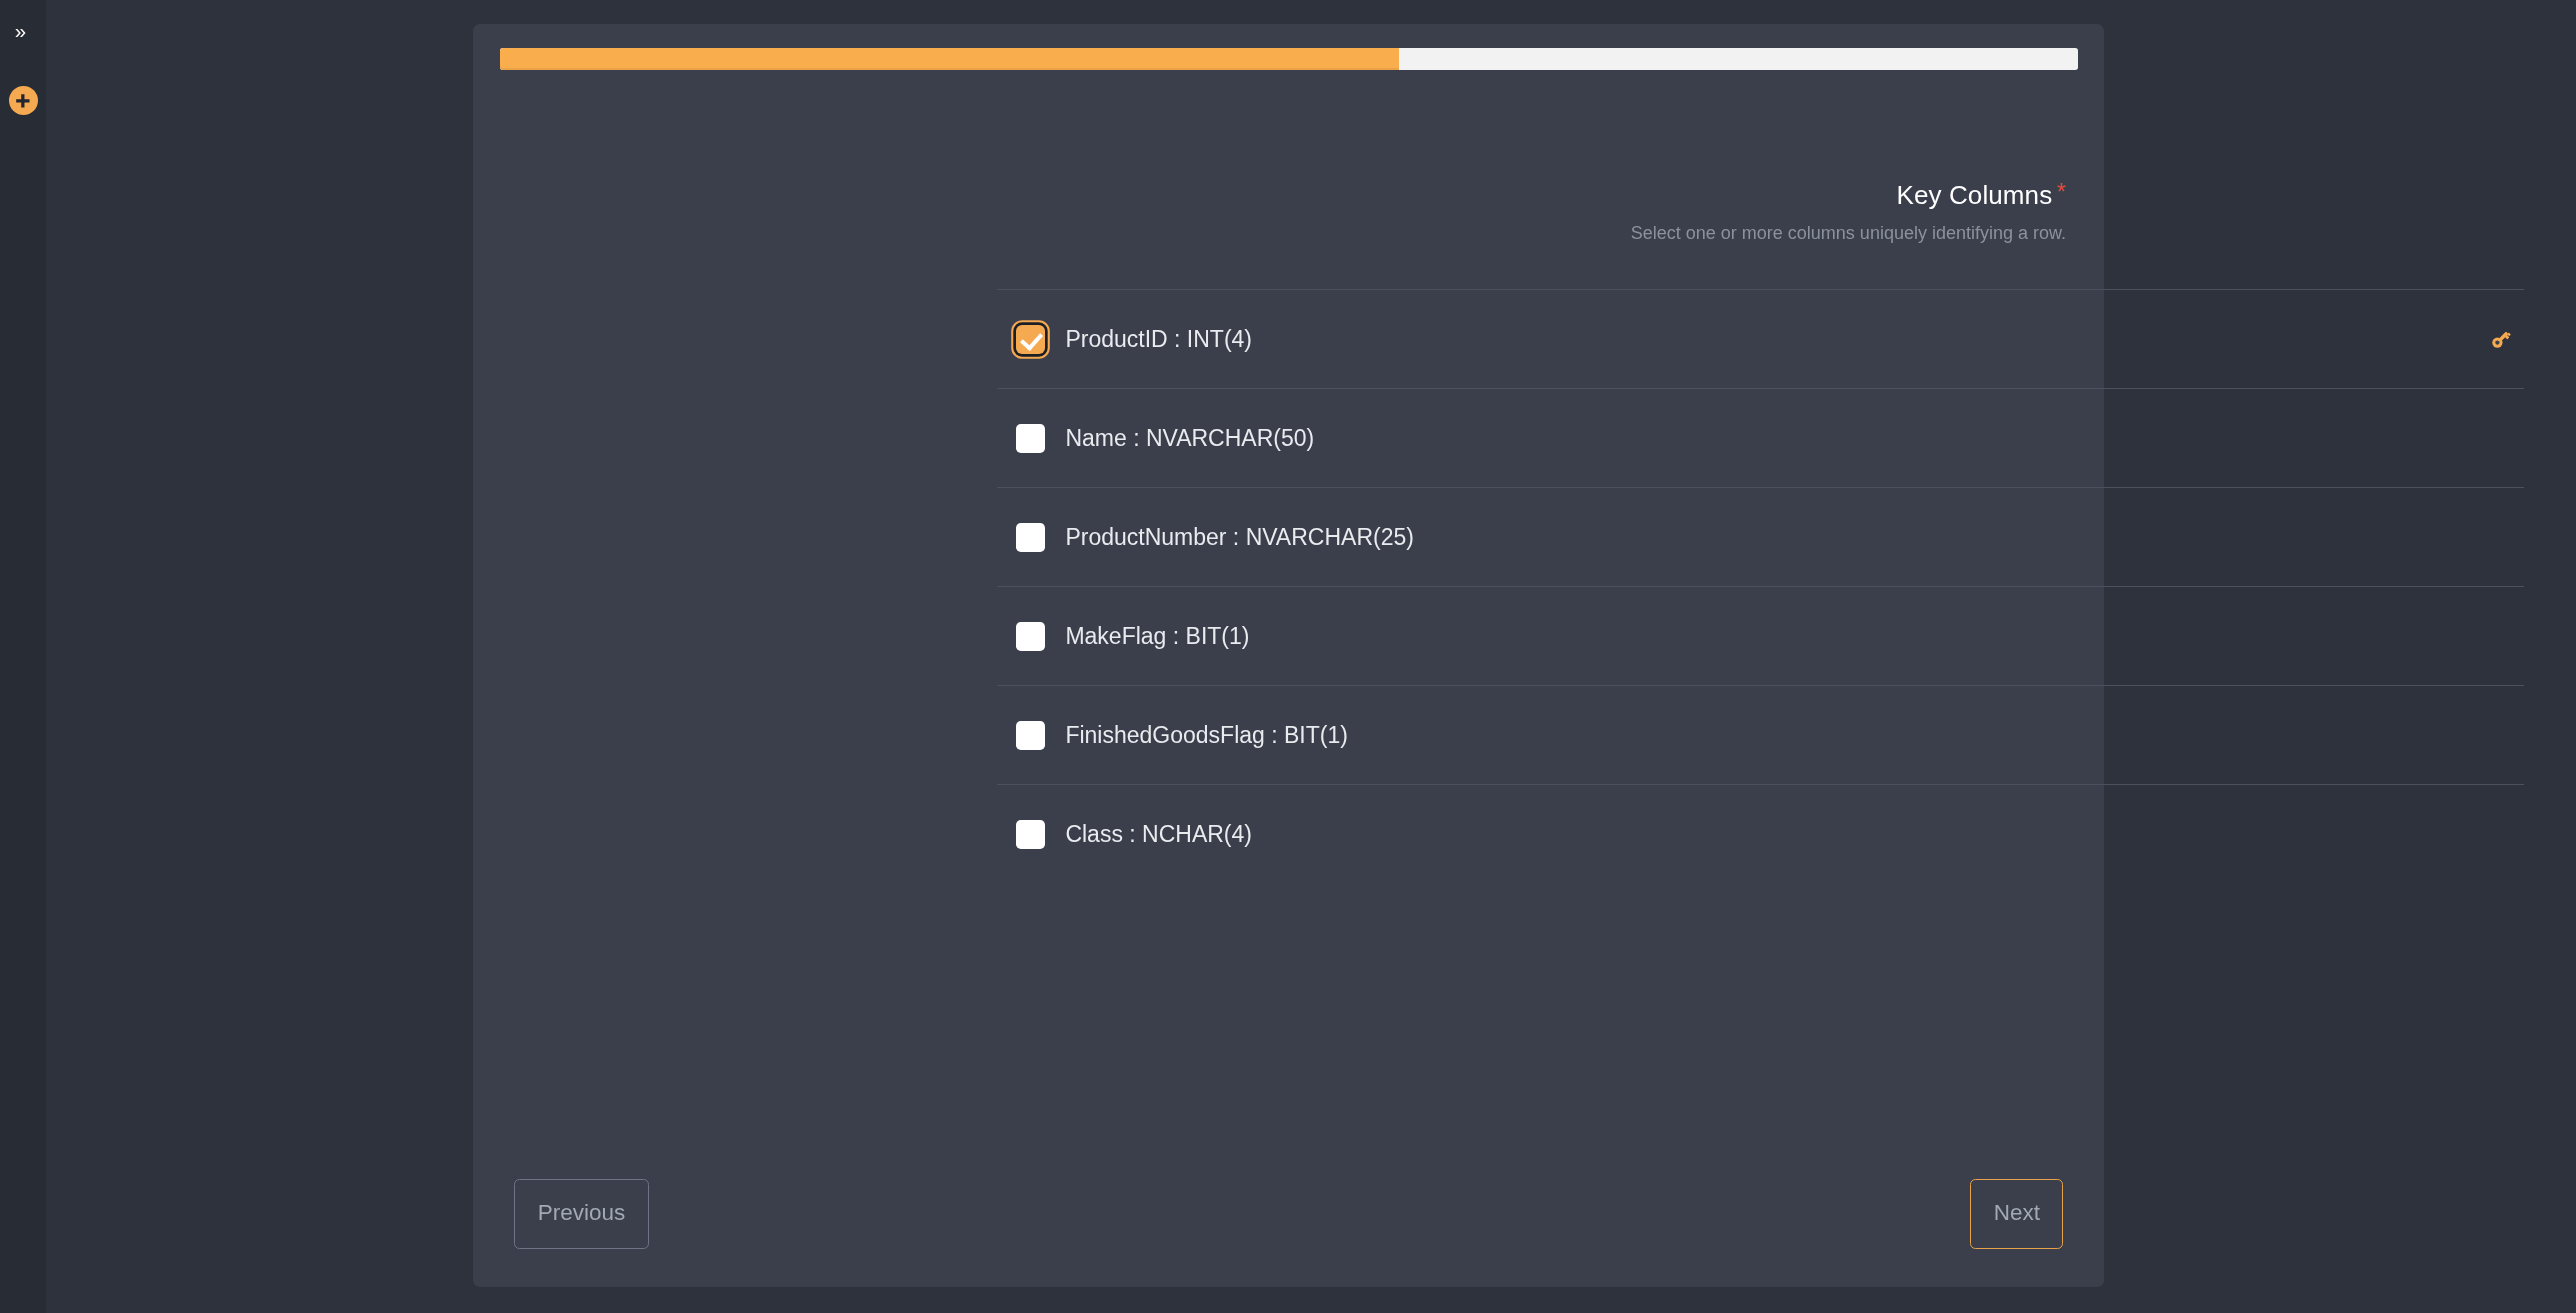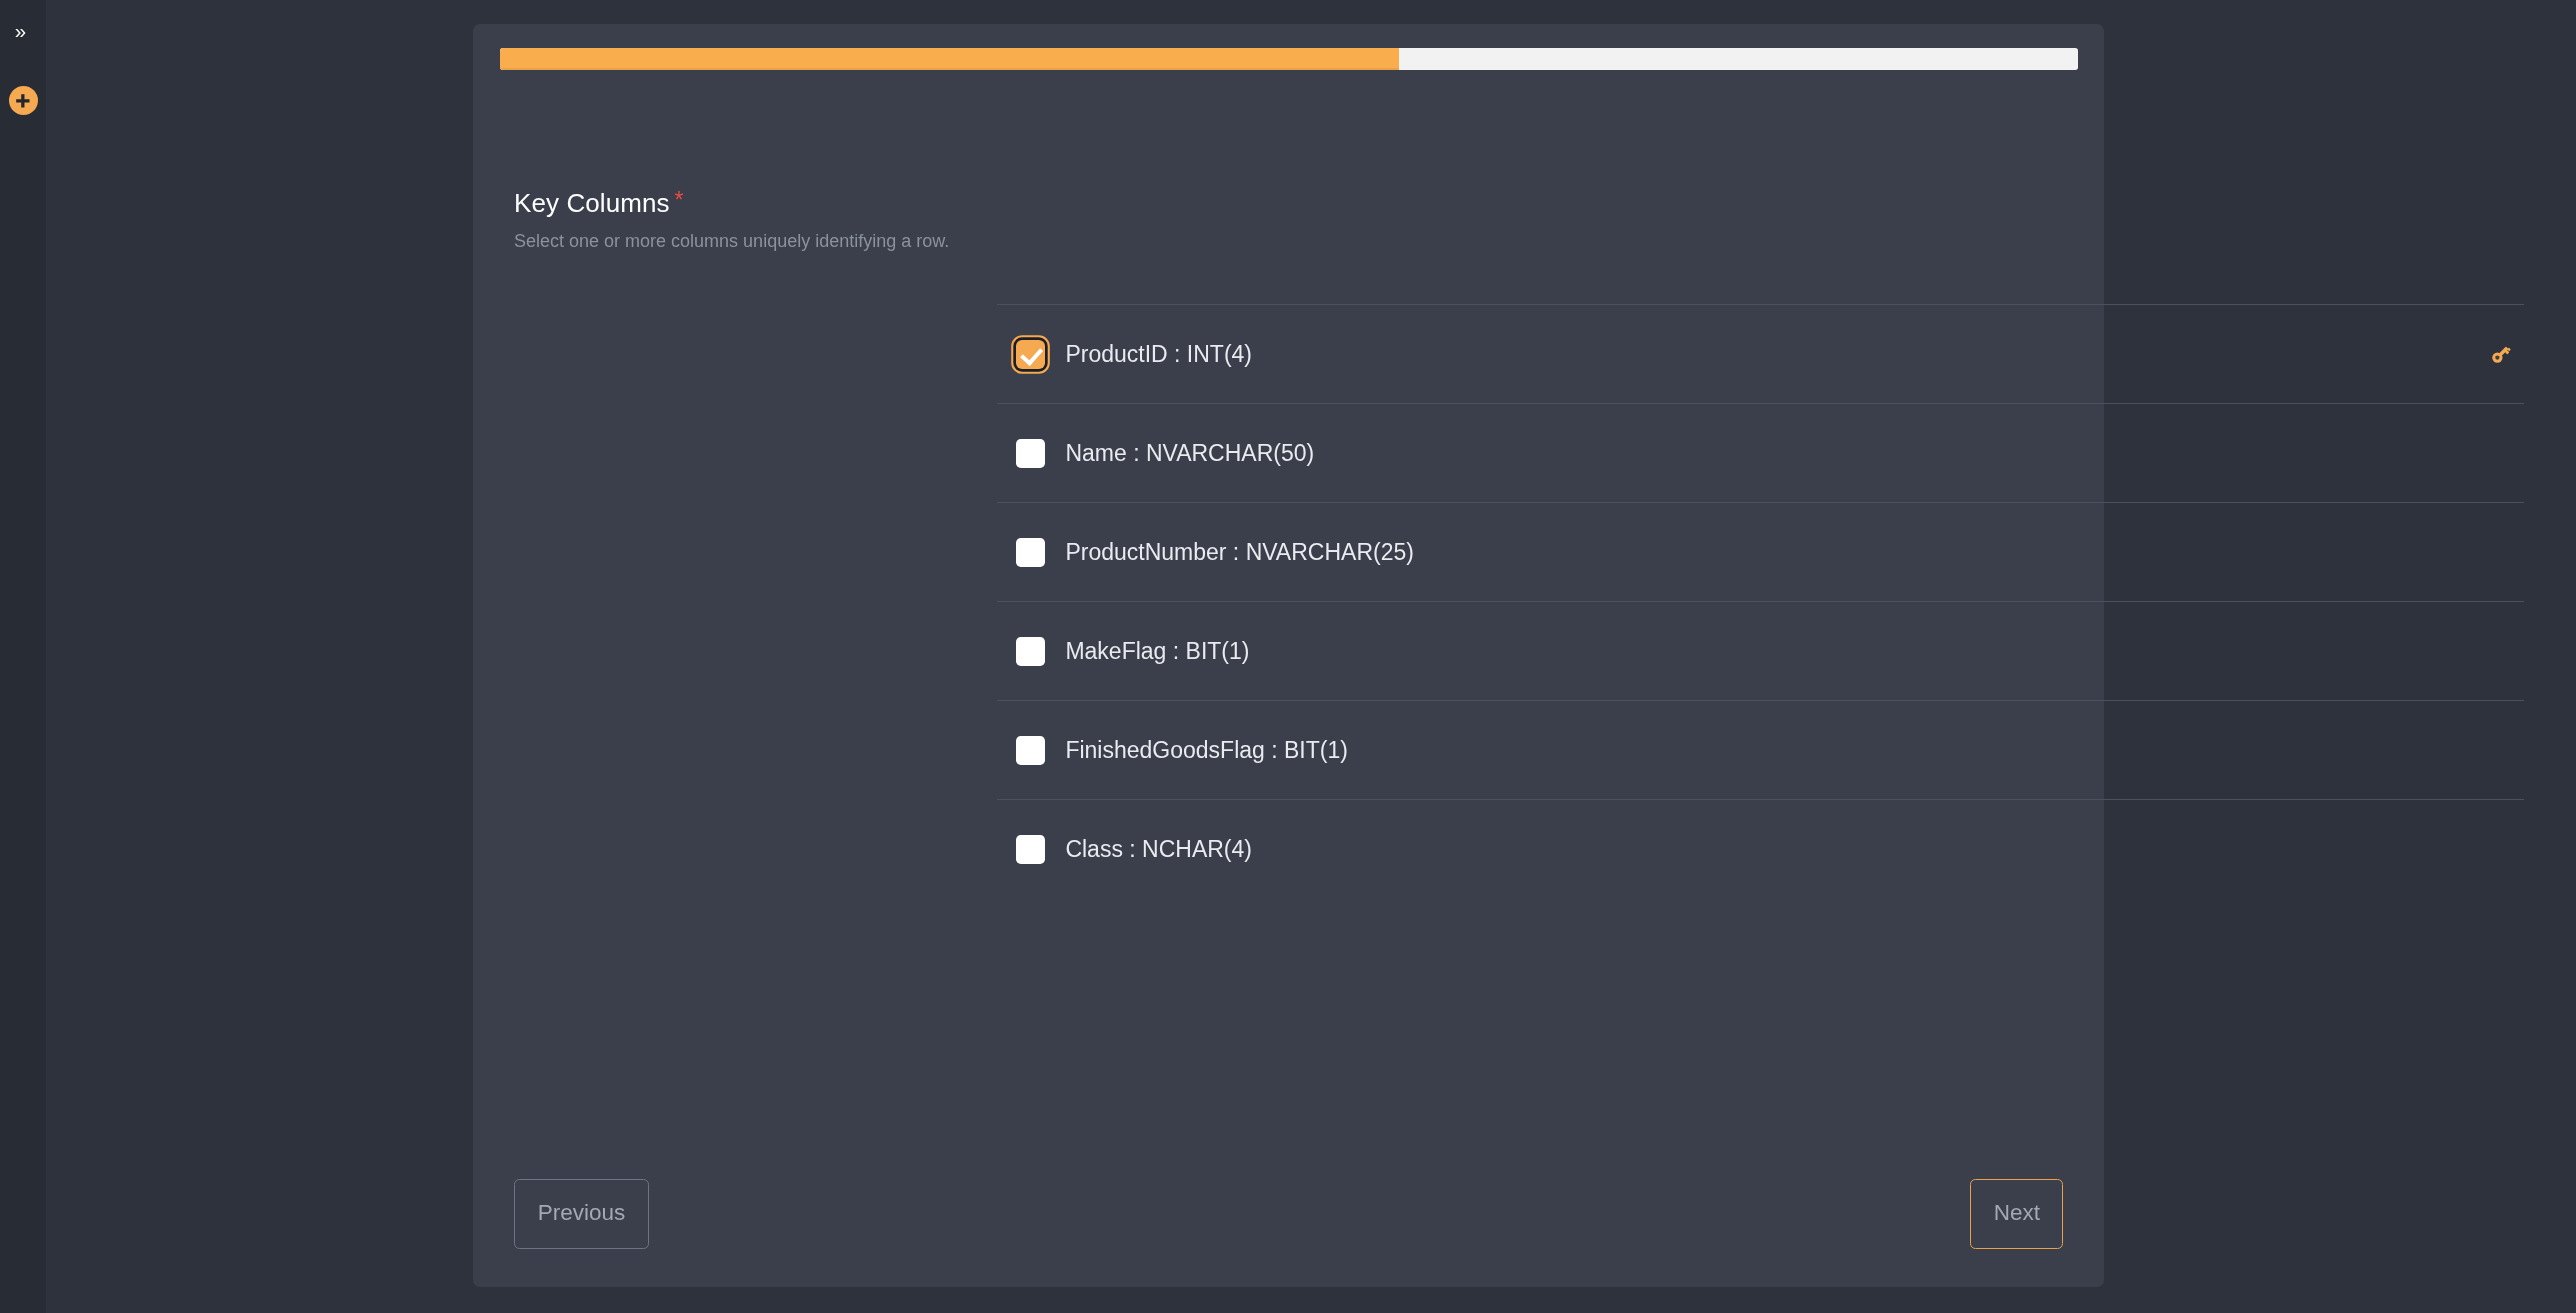--- a/index.html
+++ b/index.html
@@ -73,22 +73,23 @@
     height: 100%;
     background: #f9ad4d;
     border-radius: 2.7px 0 0 2.7px;
     box-shadow: inset 0 -2px 0 rgba(0,0,0,0.06);
   }
 
   
   .section-head {
     position: absolute;
     left: 41px;
-    top: 164px;
+    top: 156px;
     width: 1552px;
+    text-align: right;
   }
   .section-title {
     font-size: 26px;
     color: #ffffff;
     font-weight: 400;
     letter-spacing: 0.1px;
     display: inline-block;
   }
   .req-star {
     color: #e74c3c;
@@ -102,21 +103,21 @@
     margin-top: 12.3px;
     font-size: 18px;
     color: #8b919d;
     font-weight: 400;
   }
 
   
   .col-list {
     position: absolute;
     left: 524px;
-    top: 280px;
+    top: 265px;
     width: 1527px;
     text-align: right;
   }
   .col-row {
     position: relative;
     height: 99px;
     display: flex;
     align-items: center;
     border-top: 1.4px solid #4b515f;
     cursor: pointer;

